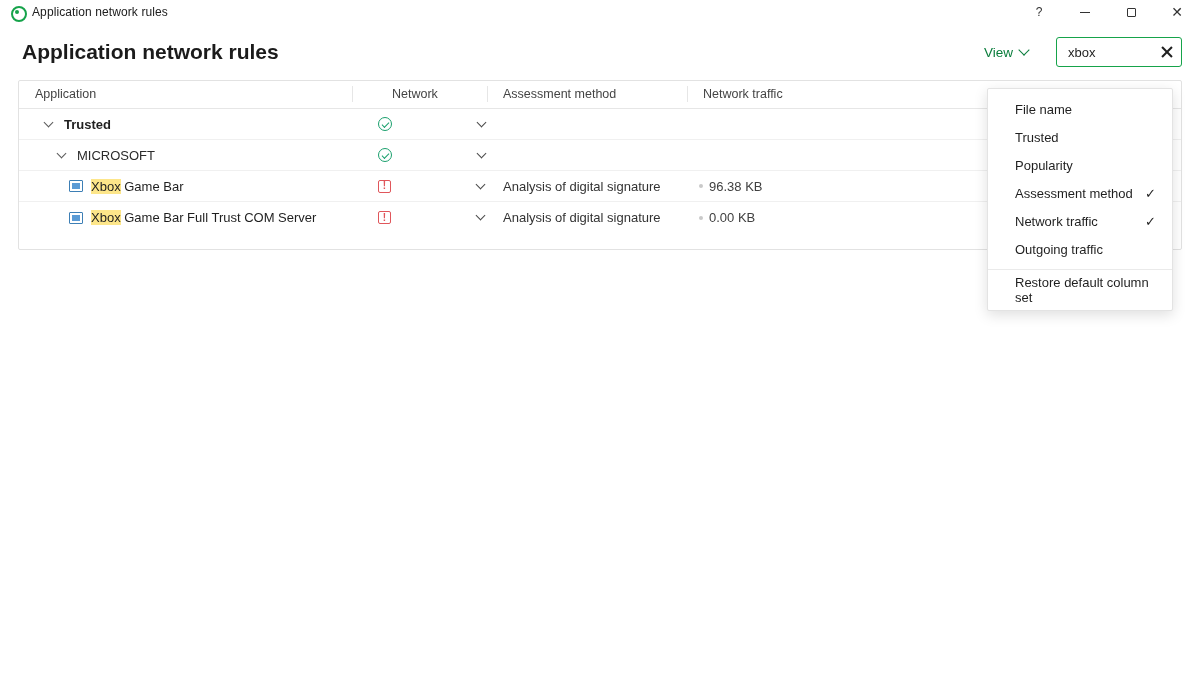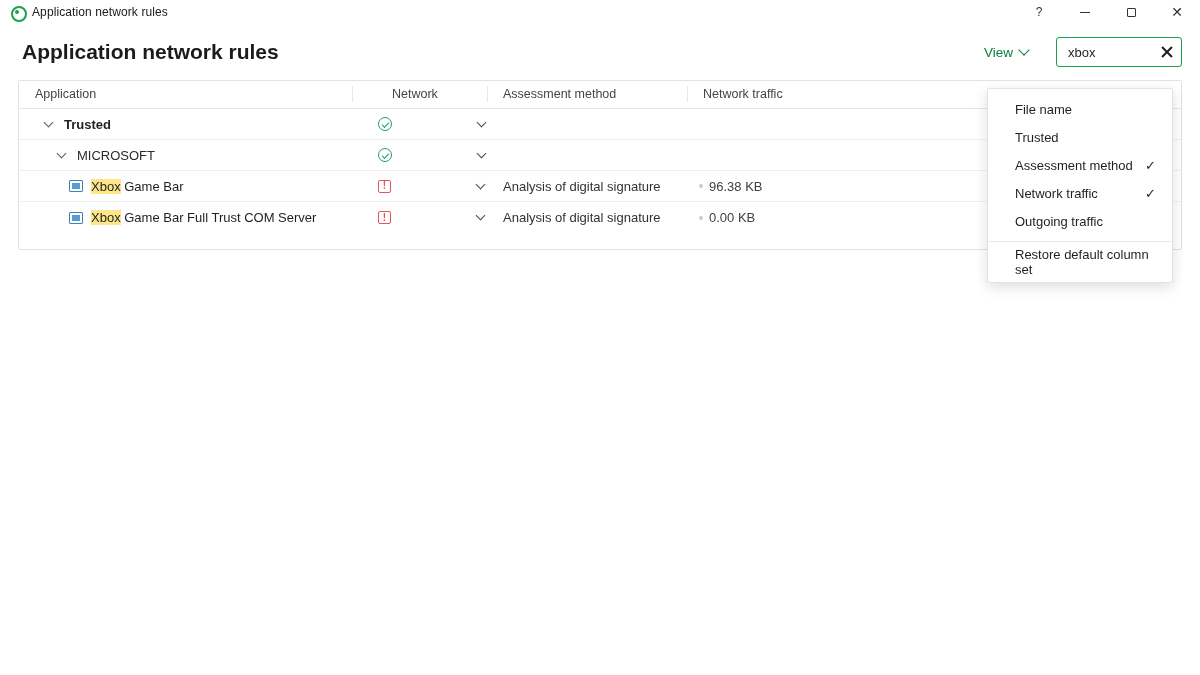--- a/index.html
+++ b/index.html
@@ -410,20 +410,23 @@
 </div>
 
 <div class="menu">
   <div class="menu-item">
     <span>File name</span>
   </div>
   <div class="menu-item">
     <span>Trusted</span>
   </div>
   <div class="menu-item">
+    <span>Popularity</span>
+  </div>
+  <div class="menu-item">
     <span>Assessment method</span>
     <span class="menu-check">✓</span>
   </div>
   <div class="menu-item">
     <span>Network traffic</span>
     <span class="menu-check">✓</span>
   </div>
   <div class="menu-item">
     <span>Outgoing traffic</span>
   </div>

